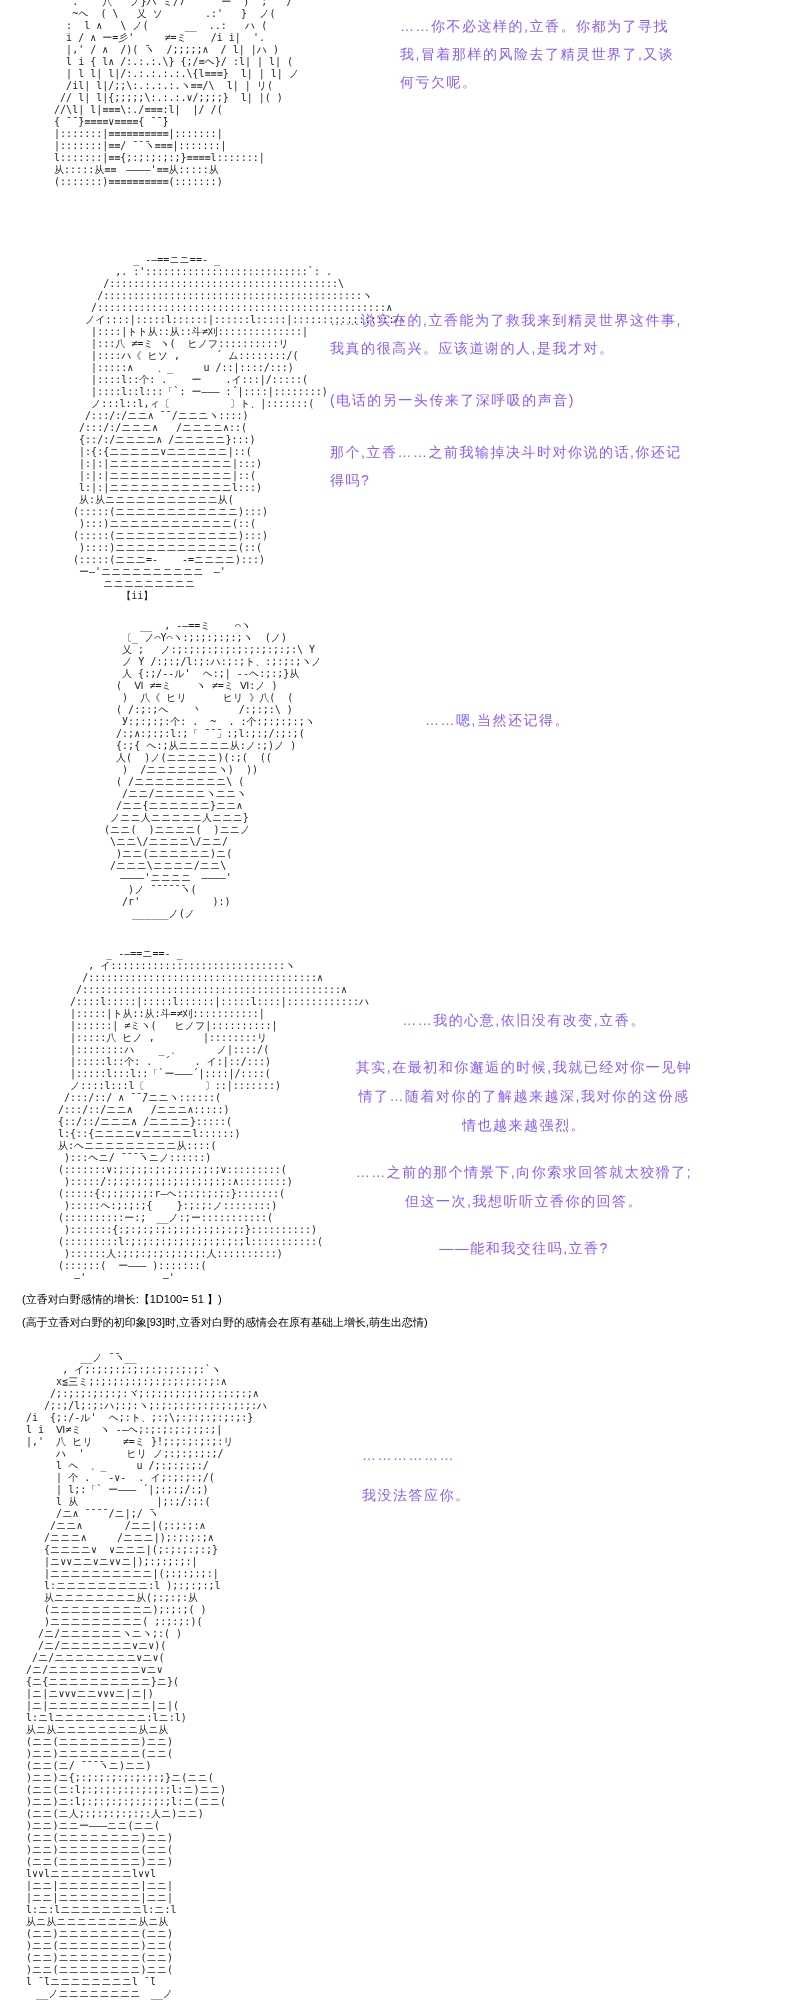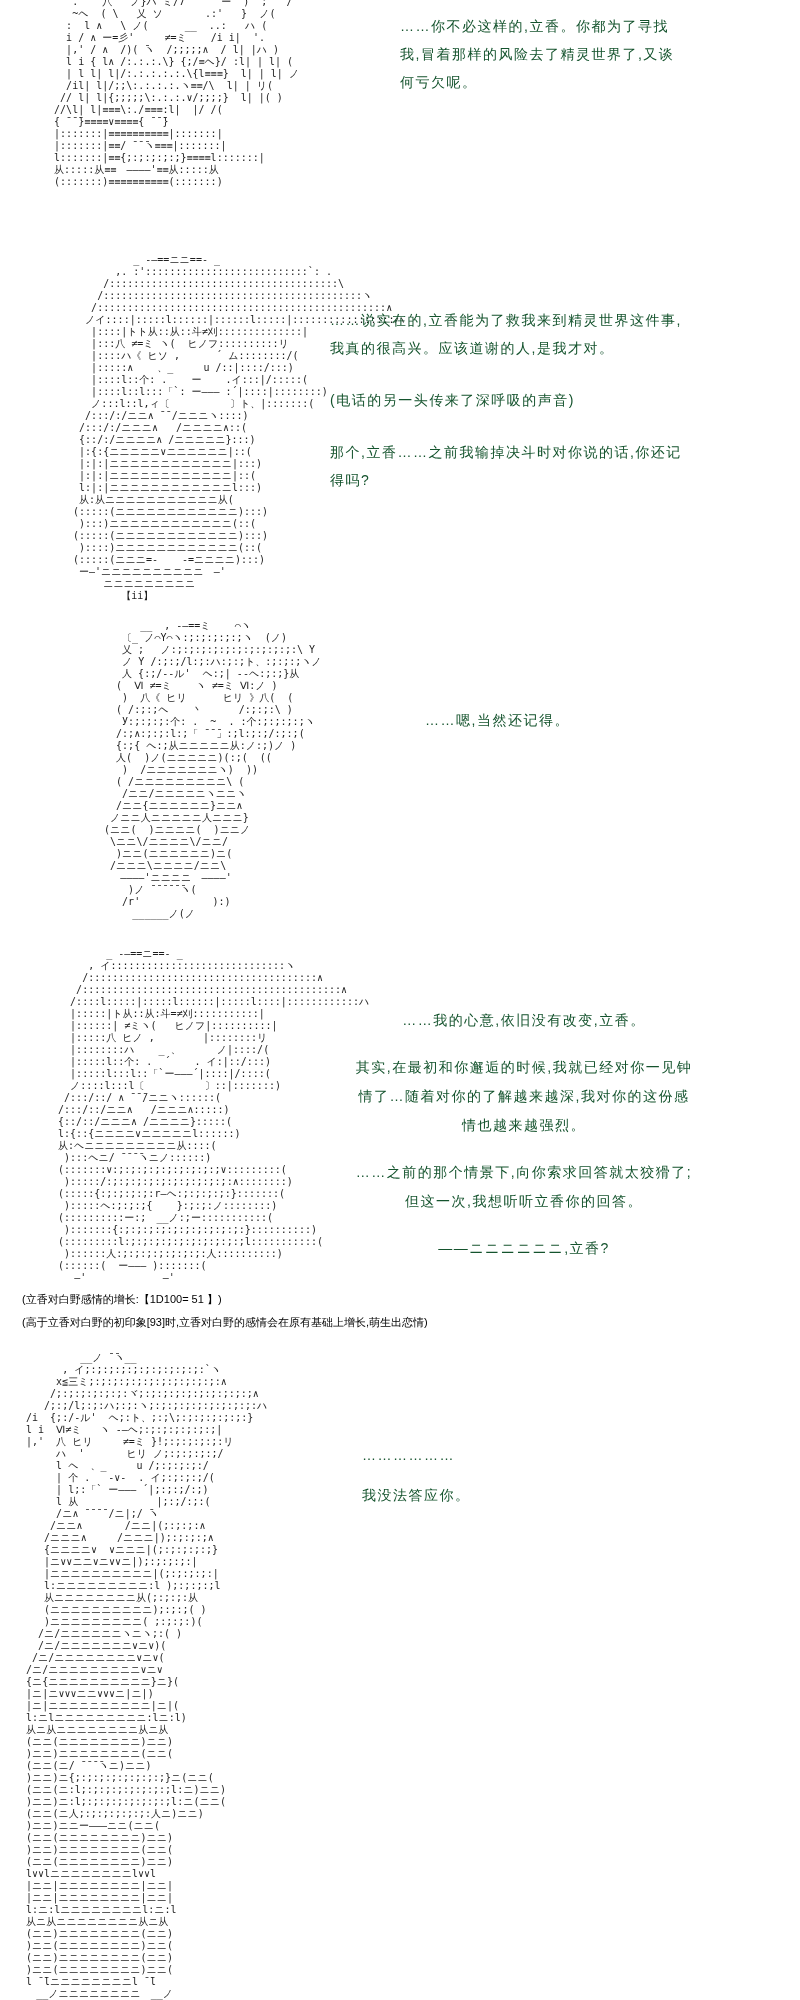--- a/index.html
+++ b/index.html
@@ -6,21 +6,21 @@
   html, body { background:#ffffff; }
   body {
     width:800px; height:2000px; position:relative; overflow:hidden;
     font-family:"Liberation Sans","DejaVu Sans",sans-serif; color:#000;
   }
   .art {
     position:absolute; white-space:pre;
     font-family:"DejaVu Sans Mono",monospace;
     font-size:10px; line-height:12px; color:#1d1d1d;
   }
-  .dialogue { position:absolute; font-size:14px; line-height:28px; letter-spacing:1.5px; color:#14532d; }
+  .dialogue { position:absolute; font-size:14px; line-height:28px; letter-spacing:1.5px; color:#8b5cf6; }
   .dialogue p { margin:0 0 24px 0; }
   #art1 { left:30px;  top:-4px;  }
   #txt1 { left:400px; top:12px;  width:282px; }
   #art2 { left:55px;  top:238px;margin-top:16px; }
   #txt2 { left:330px; top:306px; width:366px; }
   #art3 { left:92px;  top:620px; }
   #txt3 { left:425px; top:706px; width:262px; }
   #art4 { left:40px;  top:948px; }
   #txt4 { left:352px; top:1006px; width:344px; line-height:29px; }
   #txt4 p { margin-bottom:18px;text-align:center; }
@@ -150,21 +150,21 @@
    (::::::::::ー:;ゝ__ノ:;ー:::::::::::(
     ):::::::{:;:;:;:;:;:;:;:;:;:;:}::::::::::)
    (:::::::::l:;:;:;:;:;:;:;:;:;:;l:::::::::::(
     )::::::人:;:;:;:;:;:;:;:人::::::::::)
    (::::::(  ー――― ):::::::(
     ゝ―'           ゝ―'</pre>
     <div class="dialogue" id="txt4">
       <p>……我的心意,依旧没有改变,立香。</p>
       <p>其实,在最初和你邂逅的时候,我就已经对你一见钟情了…随着对你的了解越来越深,我对你的这份感情也越来越强烈。</p>
       <p>……之前的那个情景下,向你索求回答就太狡猾了;但这一次,我想听听立香你的回答。</p>
-      <p>——ニニニニニニ,立香?</p>
+      <p>——能和我交往吗,立香?</p>
     </div>
   </section>
 
   <div id="dice">
     <div>(立香对白野感情的增长:【1D100= 51 】)</div>
     <div>(高于立香对白野的初印象[93]时,立香对白野的感情会在原有基础上增长,萌生出恋情)</div>
   </div>
 
   <section>
     <pre class="art" id="art5">          __ノ ̄ ̄ヽ__

